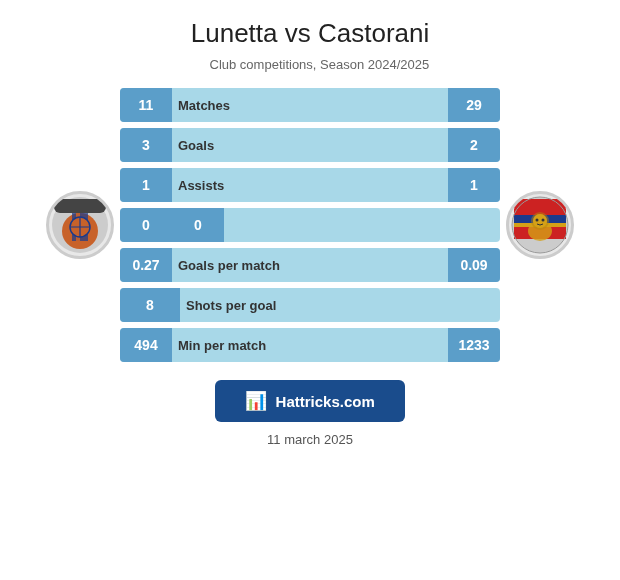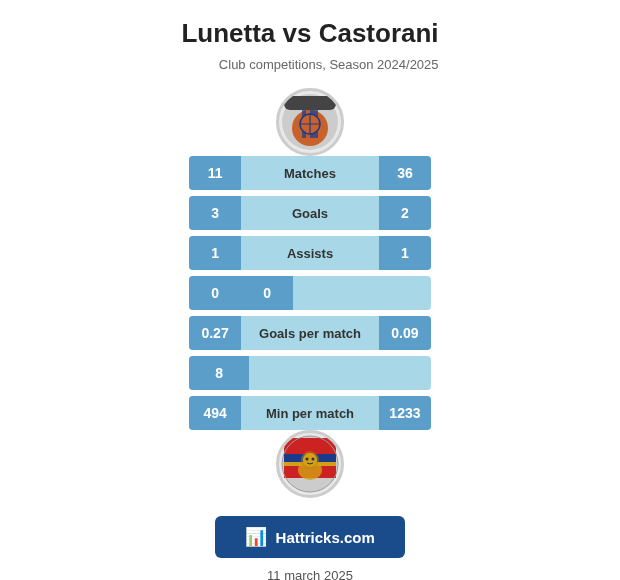--- a/index.html
+++ b/index.html
@@ -13,34 +13,34 @@
       align-items: center;
     }
 
     .header {
       text-align: center;
       padding: 18px 10px 6px;
     }
 
     .title {
       font-size: 26px;
-      font-weight: bold;
+      font-weight: normal;
       color: #222;
     }
 
     .subtitle {
       font-size: 13px;
       color: #666;
       margin-top: 8px;
       text-align: right;
     }
 
     .main-area {
       display: flex;
-      flex-direction: column;
+      flex-direction: row;
       align-items: center;
       justify-content: center;
       width: 100%;
       padding: 10px 10px;
       gap: 0;
     }
 
     .team-logo {
       width: 80px;
       display: flex;
@@ -76,25 +76,24 @@
       text-align: center;
       padding: 0 8px;
       height: 100%;
       display: flex;
       align-items: center;
       justify-content: center;
     }
 
     .stat-label {
       flex: 1;
-      text-align: center;
       font-size: 13px;
       font-weight: bold;
       color: #333;
-      padding: 0 18px;
+      padding: 0 6px;
     }
 
     .stat-right {
       background: #5b9ec9;
       color: #fff;
       font-weight: bold;
       font-size: 14px;
       min-width: 52px;
       text-align: center;
       padding: 0 8px;
@@ -182,21 +181,21 @@
         <line x1="30" y1="22" x2="30" y2="42" stroke="#1a3a8c" stroke-width="1.2"></line>
         <line x1="20" y1="32" x2="40" y2="32" stroke="#1a3a8c" stroke-width="1.2"></line>
       </svg>
     </div>
   </div>
 
   <div class="stats-section" id="stats-container">
   <div class="stat-row">
         <div class="stat-left">11</div>
         <div class="stat-label">Matches</div>
-        <div class="stat-right">36</div>
+        <div class="stat-right">29</div>
       </div>
       <div class="stat-row">
         <div class="stat-left">3</div>
         <div class="stat-label">Goals</div>
         <div class="stat-right">2</div>
       </div>
       <div class="stat-row">
         <div class="stat-left">1</div>
         <div class="stat-label">Assists</div>
         <div class="stat-right">1</div>
@@ -205,20 +204,21 @@
         <div class="stat-left">0</div>
         <div class="stat-right">0</div>
       </div>
       <div class="stat-row">
         <div class="stat-left">0.27</div>
         <div class="stat-label">Goals per match</div>
         <div class="stat-right">0.09</div>
       </div>
       <div class="stat-row single">
         <div class="stat-left">8</div>
+        <div class="stat-label">Shots per goal</div>
       </div>
       <div class="stat-row">
         <div class="stat-left">494</div>
         <div class="stat-label">Min per match</div>
         <div class="stat-right">1233</div>
       </div>
     </div>
 
   <div class="team-logo">
     <div class="logo-circle">

